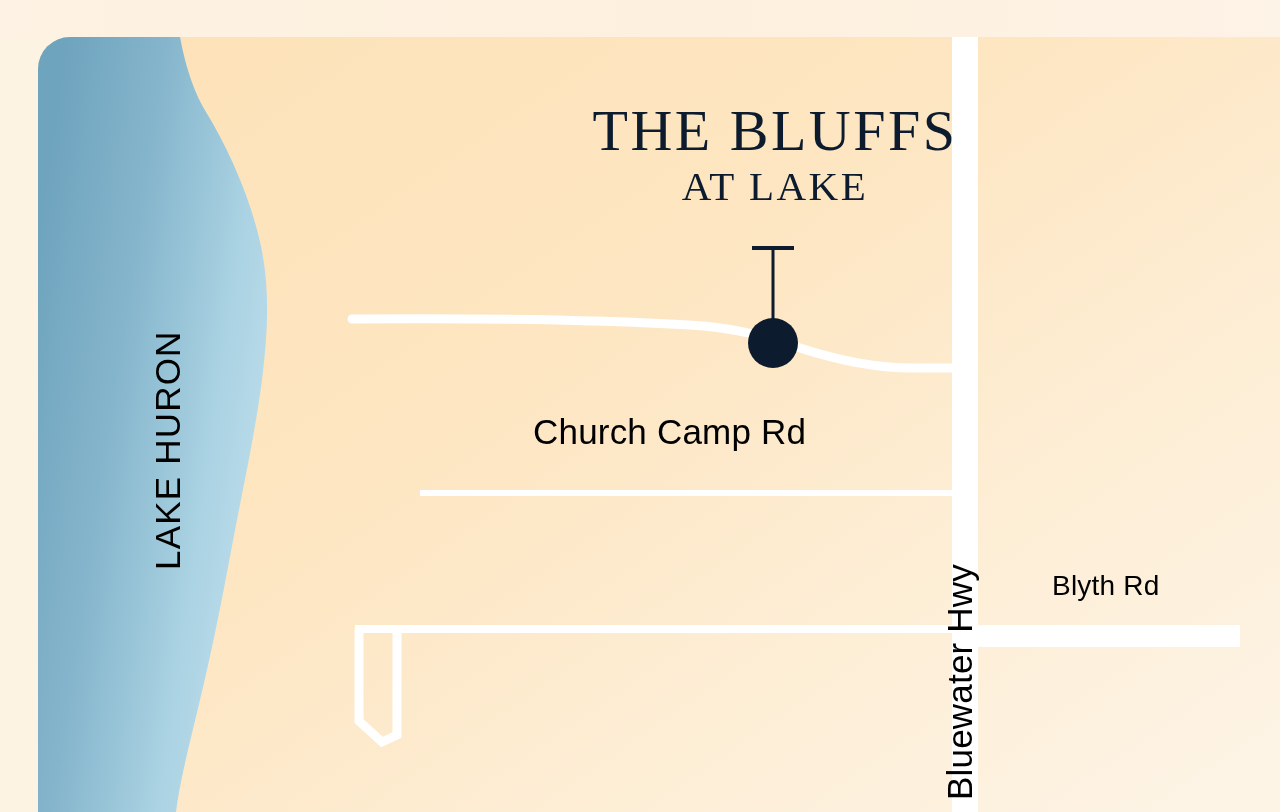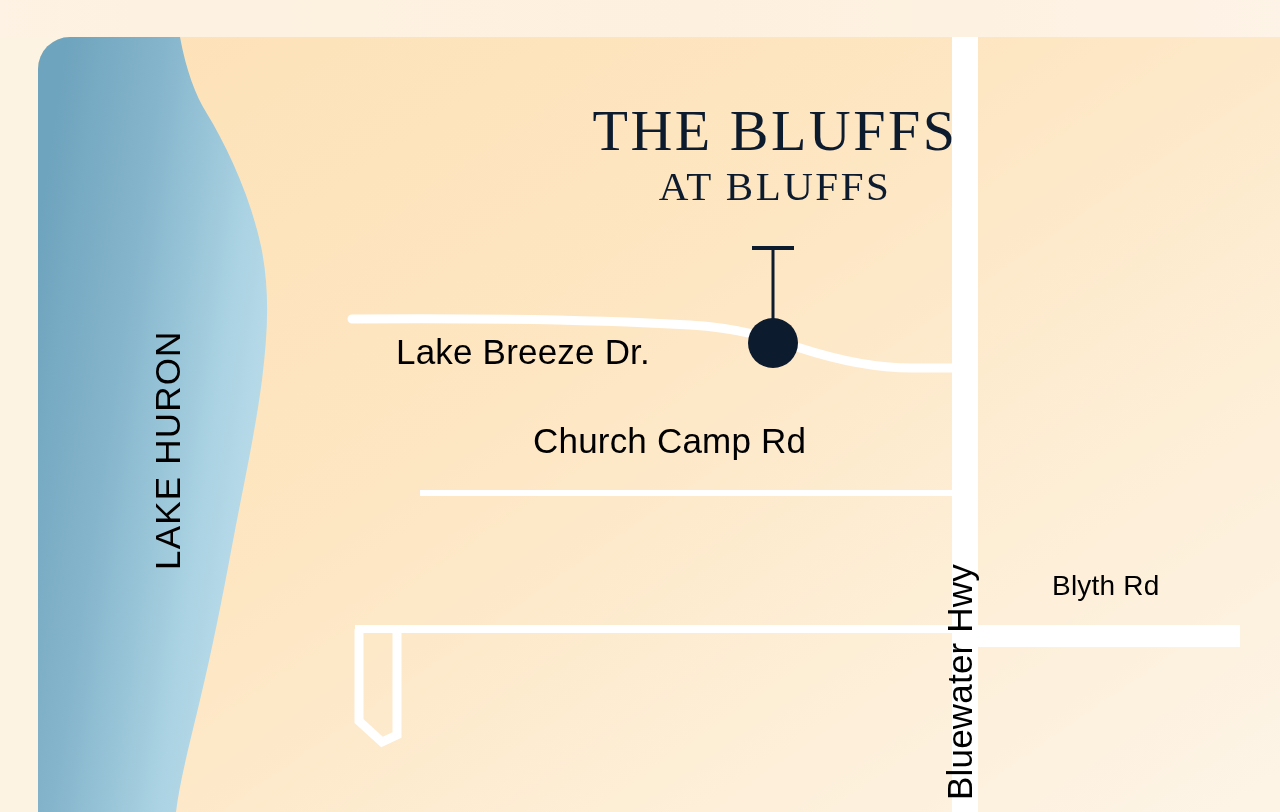--- a/index.html
+++ b/index.html
@@ -33,21 +33,21 @@
     font-weight: 400;
     letter-spacing: 0.2px;
   }
   #lbl-lake-breeze {
     left: 396px;
     top: 332px;
     font-size: 35px;
   }
   #lbl-church-camp {
     left: 533px;
-    top: 421px;
+    top: 412px;
     font-size: 35px;
   }
   #lbl-blyth {
     left: 1052px;
     top: 570px;
     font-size: 28px;
   }
   #lbl-bluewater {
     left: 900px;
     top: 534px;
@@ -160,26 +160,25 @@
 
     <g>
       <line x1="773" y1="248" x2="773" y2="345" stroke="#0d1b2f" stroke-width="3"></line>
       <line x1="752" y1="248" x2="794" y2="248" stroke="#0d1b2f" stroke-width="4"></line>
       <circle cx="773" cy="343" r="25" fill="#0d1b2f"></circle>
     </g>
   </svg>
 
   <div id="title-block">
     <span id="title-main">THE BLUFFS</span>
-    <span id="title-sub">AT BLUFFS</span>
+    <span id="title-sub">AT LAKE</span>
   </div>
 
   <div class="lbl" id="lbl-lake-huron">LAKE HURON</div>
 
-  <div class="lbl" id="lbl-lake-breeze">Lake Breeze Dr.</div>
 
   <div class="lbl" id="lbl-church-camp">Church Camp Rd</div>
 
   <div class="lbl" id="lbl-bluewater">Bluewater Hwy</div>
 
   <div class="lbl" id="lbl-blyth">Blyth Rd</div>
 
 </div>
 
 </body></html>

